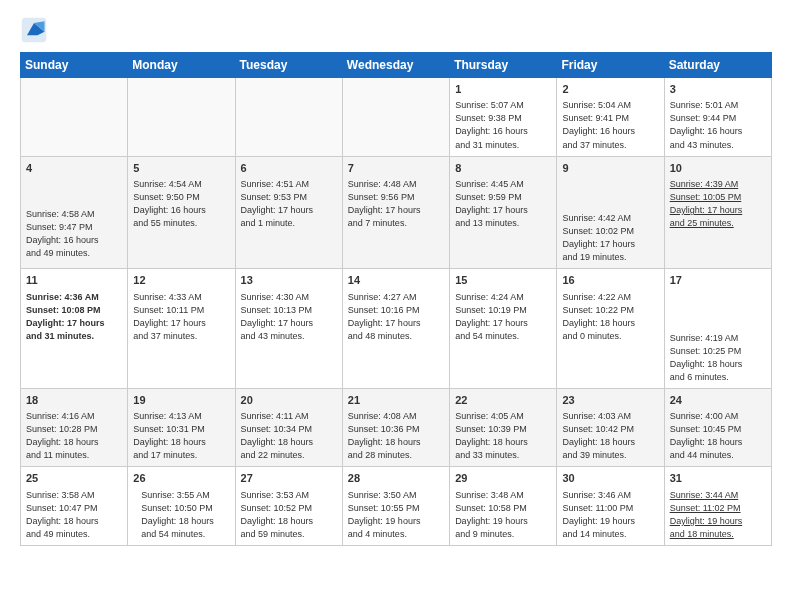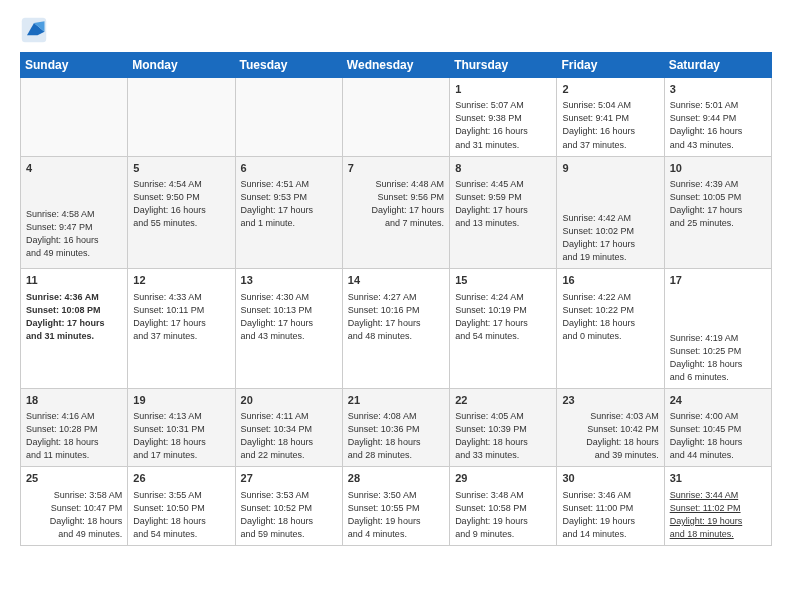--- a/index.html
+++ b/index.html
@@ -180,42 +180,42 @@
           </td>
           <td>
             <div class="day-num">6</div>
             <div class="day-info" style="white-space: pre-line;">Sunrise: 4:51 AM
 Sunset: 9:53 PM
 Daylight: 17 hours
 and 1 minute.</div>
           </td>
           <td>
             <div class="day-num">7</div>
-            <div class="day-info" style="white-space: pre-line; text-align: right;">Sunrise: 4:48 AM
+            <div class="day-info" style="white-space: pre-line;">Sunrise: 4:48 AM
 Sunset: 9:56 PM
 Daylight: 17 hours
 and 7 minutes.</div>
           </td>
           <td>
             <div class="day-num">8</div>
             <div class="day-info" style="white-space: pre-line;">Sunrise: 4:45 AM
 Sunset: 9:59 PM
 Daylight: 17 hours
 and 13 minutes.</div>
           </td>
           <td>
             <div class="day-num">9</div>
             <div class="day-info" style="white-space: pre-line; margin-top: 36px;">Sunrise: 4:42 AM
 Sunset: 10:02 PM
 Daylight: 17 hours
 and 19 minutes.</div>
           </td>
           <td>
             <div class="day-num">10</div>
-            <div class="day-info" style="white-space: pre-line;">Sunrise: 4:39 AM
+            <div class="day-info" style="white-space: pre-line; text-decoration: underline;">Sunrise: 4:39 AM
 Sunset: 10:05 PM
 Daylight: 17 hours
 and 25 minutes.</div>
           </td>
         </tr>
         <tr>
           <td>
             <div class="day-num">11</div>
             <div class="day-info" style="white-space: pre-line; font-weight: bold;">Sunrise: 4:36 AM
 Sunset: 10:08 PM
@@ -296,44 +296,44 @@
           </td>
           <td>
             <div class="day-num">22</div>
             <div class="day-info" style="white-space: pre-line;">Sunrise: 4:05 AM
 Sunset: 10:39 PM
 Daylight: 18 hours
 and 33 minutes.</div>
           </td>
           <td>
             <div class="day-num">23</div>
-            <div class="day-info" style="white-space: pre-line; text-align: right;">Sunrise: 4:03 AM
+            <div class="day-info" style="white-space: pre-line;">Sunrise: 4:03 AM
 Sunset: 10:42 PM
 Daylight: 18 hours
 and 39 minutes.</div>
           </td>
           <td>
             <div class="day-num">24</div>
             <div class="day-info" style="white-space: pre-line;">Sunrise: 4:00 AM
 Sunset: 10:45 PM
 Daylight: 18 hours
 and 44 minutes.</div>
           </td>
         </tr>
         <tr>
           <td>
             <div class="day-num">25</div>
-            <div class="day-info" style="white-space: pre-line; text-align: right;">Sunrise: 3:58 AM
+            <div class="day-info" style="white-space: pre-line;">Sunrise: 3:58 AM
 Sunset: 10:47 PM
 Daylight: 18 hours
 and 49 minutes.</div>
           </td>
           <td>
             <div class="day-num">26</div>
-            <div class="day-info" style="white-space: pre-line;">Sunrise: 3:55 AM
+            <div class="day-info" style="white-space: pre-line; margin-left: 8px;">Sunrise: 3:55 AM
 Sunset: 10:50 PM
 Daylight: 18 hours
 and 54 minutes.</div>
           </td>
           <td>
             <div class="day-num">27</div>
             <div class="day-info" style="white-space: pre-line;">Sunrise: 3:53 AM
 Sunset: 10:52 PM
 Daylight: 18 hours
 and 59 minutes.</div>

